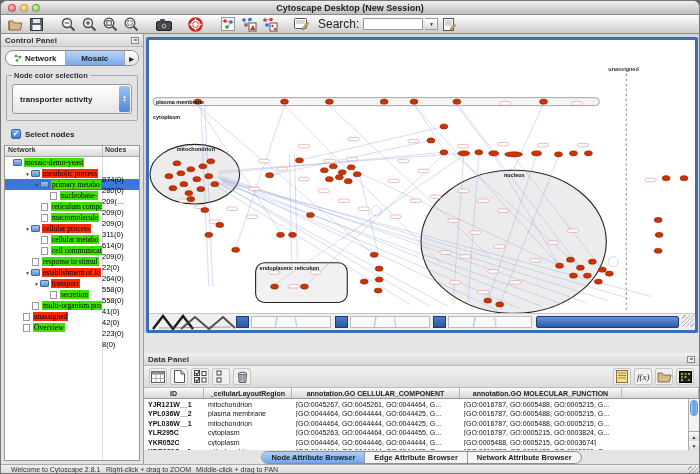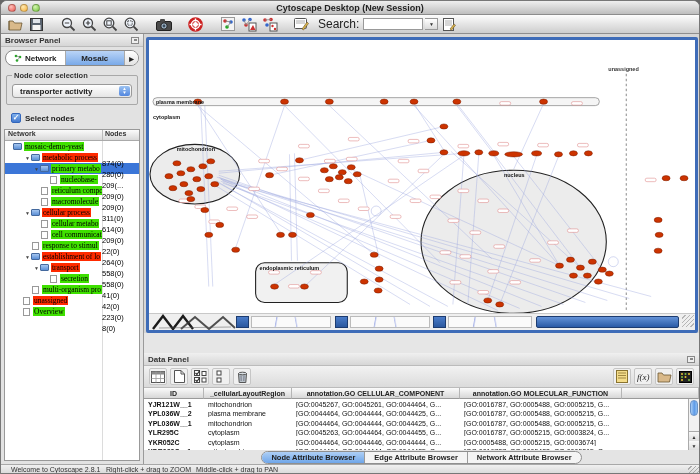--- a/index.html
+++ b/index.html
@@ -31,21 +31,21 @@
   .cpanel{width:143px;background:#E2E2E2;border-right:1px solid #9A9A9A;display:flex;flex-direction:column;}
   .phead{height:13px;display:flex;align-items:center;padding:0 4px;font-size:8px;font-weight:bold;color:#333;background:linear-gradient(#F0F0F0,#D6D6D6);border-bottom:1px solid #bbb;}
   .floaticon{margin-left:auto;width:8px;height:7px;border:1px solid #888;position:relative;background:#eee;}
   .floaticon::after{content:"";position:absolute;right:1px;top:1px;width:3px;height:2px;background:#888;}
   .ctabs{display:flex;margin:3px 4px 2px;border:1px solid #8A8A8A;border-radius:9px;overflow:hidden;height:16px;background:#fff;font-size:8px;font-weight:bold;}
   .ctab{flex:1;display:flex;align-items:center;justify-content:center;gap:3px;color:#222;border-right:1px solid #aaa;}
   .ctab.on{background:linear-gradient(#BAD4F6,#79A9E8);}
   .ctab-arrow{width:13px;display:flex;align-items:center;justify-content:center;font-size:6px;color:#222;background:linear-gradient(#fff,#e2e2e2);}
   .gbox{margin:7px 5px 2px;border:1px solid #A8A8A8;border-radius:2px;position:relative;padding:8px 5px 6px;}
   .gbox .legend{position:absolute;top:-5px;left:5px;background:#E2E2E2;padding:0 2px;font-size:7.5px;font-weight:bold;color:#333;}
-  .combo{height:14px;border:1px solid #999;border-radius:3px;background:linear-gradient(#fff,#e6e6e6);display:flex;align-items:center;font-size:8px;font-weight:bold;color:#222;padding-left:7px;position:relative;}
+  .combo{height:30px;border:1px solid #999;border-radius:3px;background:linear-gradient(#fff,#e6e6e6);display:flex;align-items:center;font-size:8px;font-weight:bold;color:#222;padding-left:7px;position:relative;}
   .combo .stepper{position:absolute;right:1px;top:1px;bottom:1px;width:11px;border-radius:2px;background:linear-gradient(#9CC3F2,#5286DE);display:flex;flex-direction:column;align-items:center;justify-content:center;color:#fff;font-size:4.5px;line-height:4px;}
   .checkrow{display:flex;align-items:center;gap:4px;margin:6px 0 4px 10px;font-size:8px;font-weight:bold;color:#222;}
   .cbox{width:10px;height:10px;border-radius:2px;background:linear-gradient(#7FB0EC,#4379CE);border:1px solid #3366bb;color:#fff;font-size:8px;line-height:8px;text-align:center;}
   .treewrap{flex:1;margin:2px 3px 3px;border:1px solid #999;background:#fff;display:flex;flex-direction:column;overflow:hidden;}
   .thead{display:flex;height:11px;background:linear-gradient(#FBFBFB,#D8D8D8);border-bottom:1px solid #aaa;font-size:7px;font-weight:bold;color:#333;flex-shrink:0;}
   .thead .c1{flex:1;padding-left:3px;border-right:1px solid #bbb;}
   .thead .c2{width:36px;padding-left:2px;}
   .tbody{flex:1;background-image:linear-gradient(#DCDCDC,#DCDCDC);background-size:1px 100%;background-position:97px 0;background-repeat:no-repeat;}
   .trow{display:flex;align-items:center;height:11px;font-size:7.5px;color:#000;}
   .trow.sel{background:#3B76D8;}
@@ -238,21 +238,21 @@
           <line x1="2" y1="7" x2="9" y2="7" stroke="#999" stroke-width="0.8"></line>
           <path d="M7 11 L11 6 L12.5 7.2 L8.5 12.2 Z" fill="#d8b34a" stroke="#6b5530" stroke-width="0.6"></path>
         </svg>
     </span>
   </div>
 
   <div class="main">
 
     <div class="cpanel">
       <div class="phead">
-        <span>Browser Panel</span>
+        <span>Control Panel</span>
         <span class="floaticon"></span>
       </div>
       <div class="ctabs">
         <span class="ctab">
           <svg width="8" height="8" viewBox="0 0 8 8">
               <circle cx="2" cy="2" r="1.3" fill="#2a2"></circle>
               <circle cx="6" cy="3" r="1.3" fill="#2a2"></circle>
               <circle cx="3" cy="6.5" r="1.3" fill="#2a2"></circle>
               <line x1="2" y1="2" x2="6" y2="3" stroke="#777" stroke-width="0.7"></line>
               <line x1="3" y1="6.5" x2="6" y2="3" stroke="#777" stroke-width="0.7"></line>

